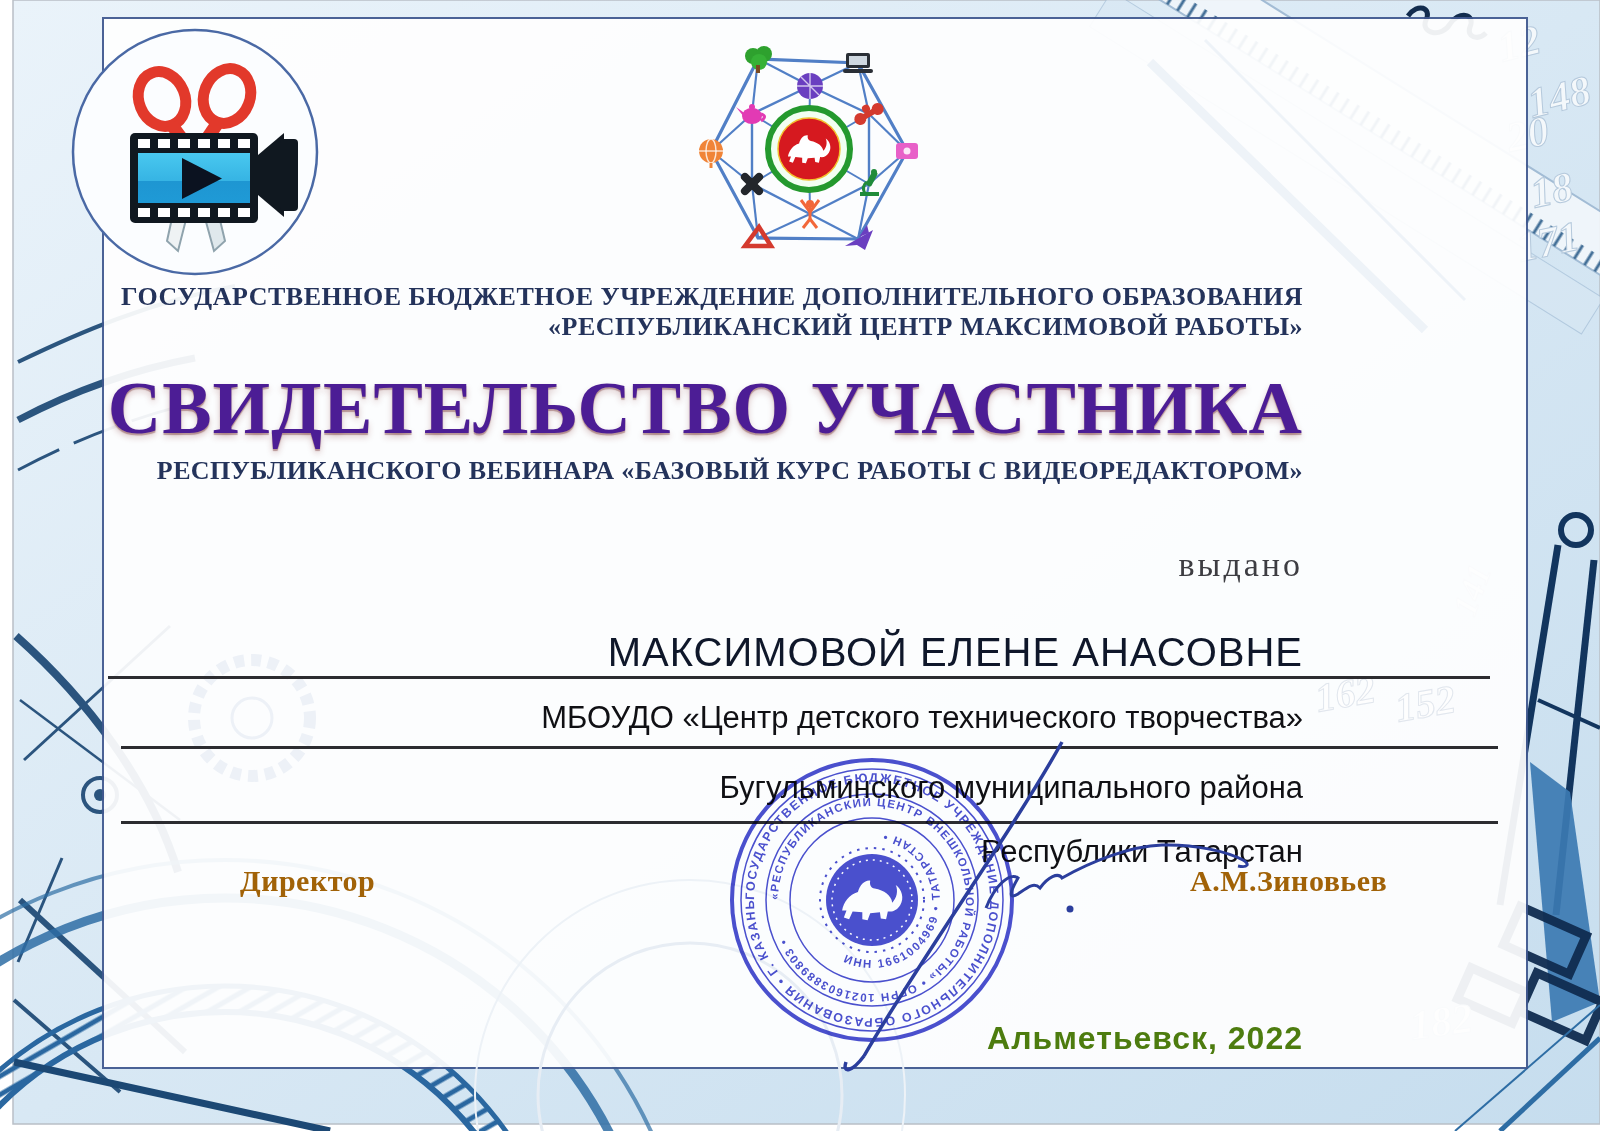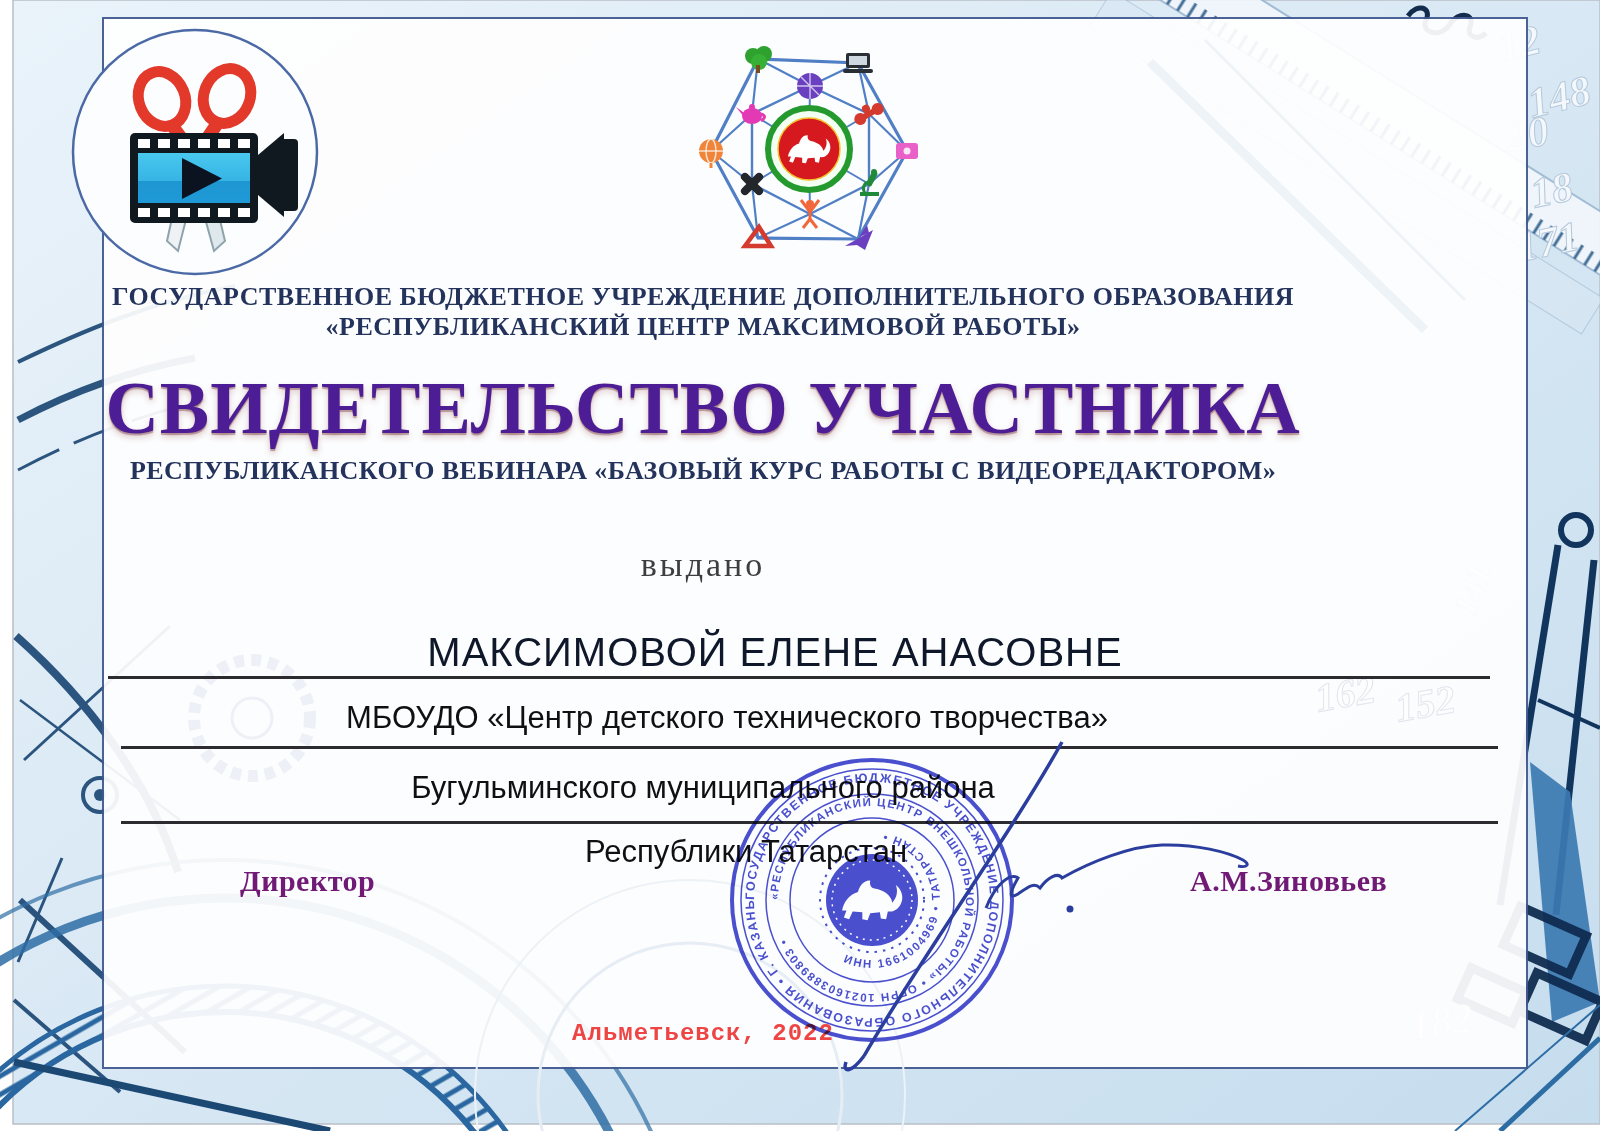--- a/index.html
+++ b/index.html
@@ -5,21 +5,21 @@
   html,body{margin:0;padding:0;}
   body{
     width:1600px;height:1131px;position:relative;overflow:hidden;
     background:#ffffff;
     font-family:"Liberation Serif", serif;
   }
   .abs{position:absolute;}
   
   .cline{
     position:absolute;left:103px;width:1240px;box-sizing:border-box;
-    padding-right:40px;text-align:center;white-space:nowrap;
+    padding-right:40px;text-align:right;white-space:nowrap;
   }
   .org-top{
     font-family:"Liberation Serif", serif;font-weight:bold;
     font-size:26px;color:#24335b;letter-spacing:.5px;
   }
   .cert-title{
     font-family:"Liberation Serif", serif;font-weight:bold;
     font-size:74px;color:#4c1d95;letter-spacing:1px;
     text-shadow:0 2px 1px rgba(90,10,10,.35), 0 4px 6px rgba(120,30,30,.25);
   }
@@ -35,25 +35,25 @@
     letter-spacing:1px;text-indent:144px;
   }
   .sansline{
     font-family:"Liberation Sans", sans-serif;font-size:31px;color:#101014;
   }
   .rule{
     position:absolute;height:3px;background:#2c2c30;
   }
   .sig-label{
     position:absolute;font-family:"Liberation Serif", serif;font-weight:bold;
-    font-size:30px;color:#701a75;letter-spacing:.5px;white-space:nowrap;
+    font-size:30px;color:#a16207;letter-spacing:.5px;white-space:nowrap;
   }
   .footer-line{
-    font-family:Liberation Mono, monospace;font-weight:bold;
-    font-size:24px;color:#ef4444;letter-spacing:1px;
+    font-family:Liberation Sans, sans-serif;font-weight:bold;
+    font-size:32px;color:#4d7c0f;letter-spacing:1px;
   }
   #stamp-svg{mix-blend-mode:multiply;opacity:.88;}
   #signature-svg{pointer-events:none;}
   .stamp-ring-text{
     font-family:"Liberation Sans", sans-serif;font-weight:bold;
     fill:#3238c8;
   }
 </style>
 </head>
 <body>

